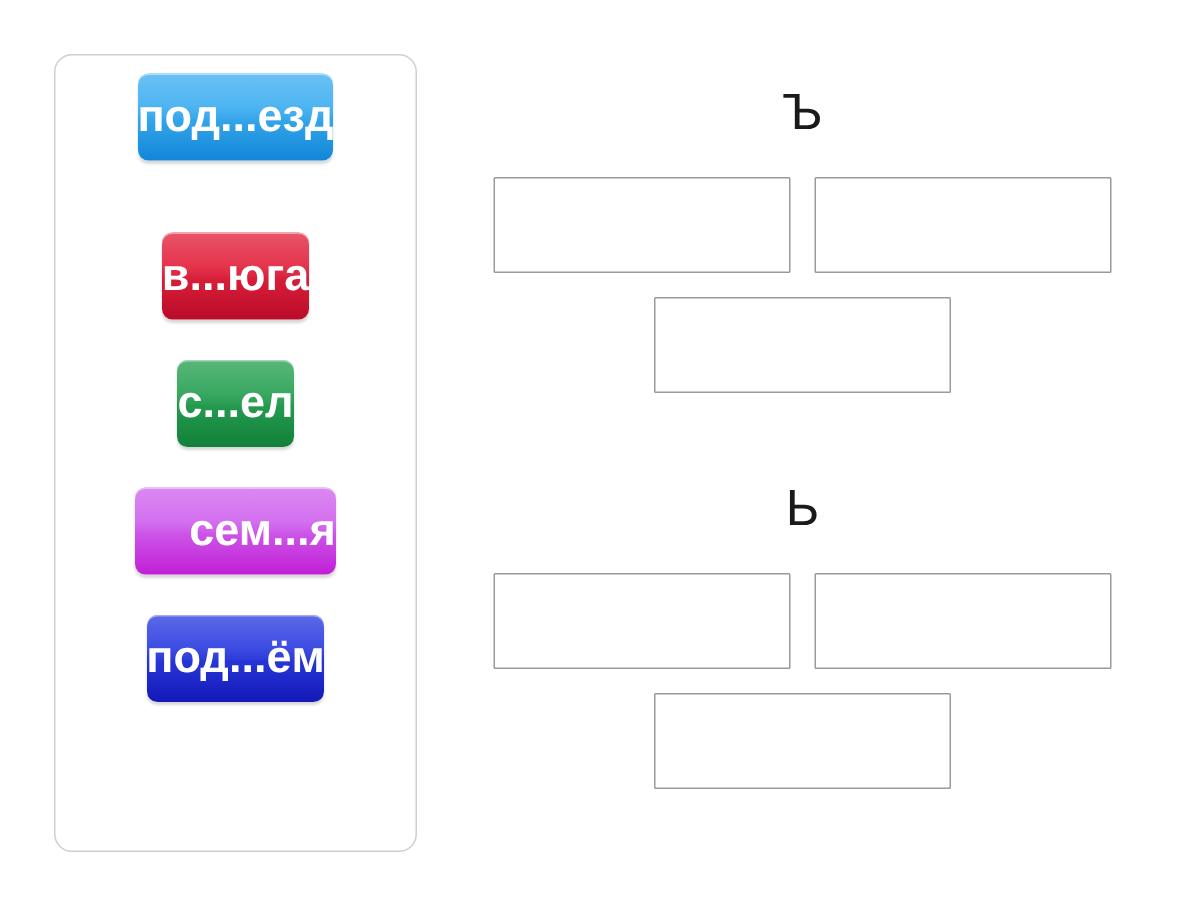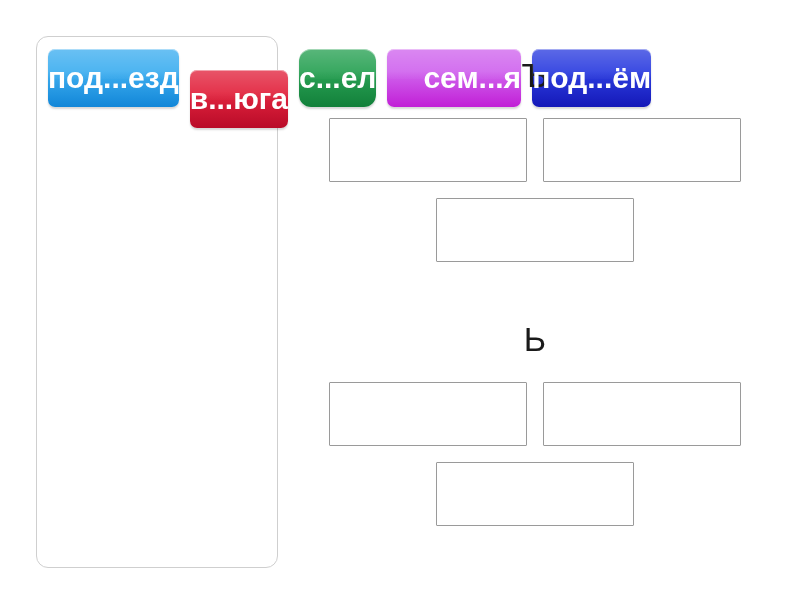--- a/index.html
+++ b/index.html
@@ -23,23 +23,25 @@
     width: 242px;
     height: 532px;
     box-sizing: border-box;
     background: #ffffff;
     border: 1px solid #cfcfcf;
     border-radius: 12px;
     padding: 12px 11px;
   }
   .tile-list {
     display: flex;
+    flex-direction: column;
     justify-content: flex-start;
-    gap: 11px;
+    gap: 27px;
     height: 100%;
+    align-items: center;
   }
   .tile {
     position: relative;
     height: 58px;
     border-radius: 7px;
     display: flex;
     align-items: center;
     justify-content: center;
     box-sizing: border-box;
     cursor: grab;
@@ -121,21 +123,21 @@
 
     <div class="tile" id="tile-0" style="background: linear-gradient(rgb(64, 175, 240) 0%, rgb(64, 175, 240) 38%, rgb(17, 134, 216) 100%); box-shadow: rgba(255, 255, 255, 0.45) 0px 1px 0px inset, rgba(0, 0, 0, 0.16) 0px 2px 2px;">
       <span class="tile-label">под...езд</span>
     </div>
 
     <div class="tile" id="tile-1" style="background: linear-gradient(rgb(226, 37, 63) 0%, rgb(226, 37, 63) 38%, rgb(185, 11, 40) 100%); box-shadow: rgba(255, 255, 255, 0.45) 0px 1px 0px inset, rgba(0, 0, 0, 0.16) 0px 2px 2px; margin-top: 21px;">
       <span class="tile-label">в...юга</span>
     </div>
 
 
-    <div class="tile" id="tile-3" style="background: linear-gradient(rgb(42, 162, 85) 0%, rgb(42, 162, 85) 38%, rgb(18, 128, 58) 100%); box-shadow: rgba(255, 255, 255, 0.45) 0px 1px 0px inset, rgba(0, 0, 0, 0.16) 0px 2px 2px; border-radius: 12px;">
+    <div class="tile" id="tile-3" style="background: linear-gradient(rgb(42, 162, 85) 0%, rgb(42, 162, 85) 38%, rgb(18, 128, 58) 100%); box-shadow: rgba(255, 255, 255, 0.45) 0px 1px 0px inset, rgba(0, 0, 0, 0.16) 0px 2px 2px;">
       <span class="tile-label">с...ел</span>
     </div>
 
     <div class="tile" id="tile-4" style="background: linear-gradient(rgb(208, 102, 238) 0%, rgb(208, 102, 238) 38%, rgb(193, 31, 214) 100%); box-shadow: rgba(255, 255, 255, 0.45) 0px 1px 0px inset, rgba(0, 0, 0, 0.16) 0px 2px 2px; padding-left: 36px;">
       <span class="tile-label">сем...я</span>
     </div>
 
     <div class="tile" id="tile-5" style="background: linear-gradient(rgb(46, 63, 224) 0%, rgb(46, 63, 224) 38%, rgb(20, 24, 184) 100%); box-shadow: rgba(255, 255, 255, 0.45) 0px 1px 0px inset, rgba(0, 0, 0, 0.16) 0px 2px 2px;">
       <span class="tile-label">под...ём</span>
     </div>

